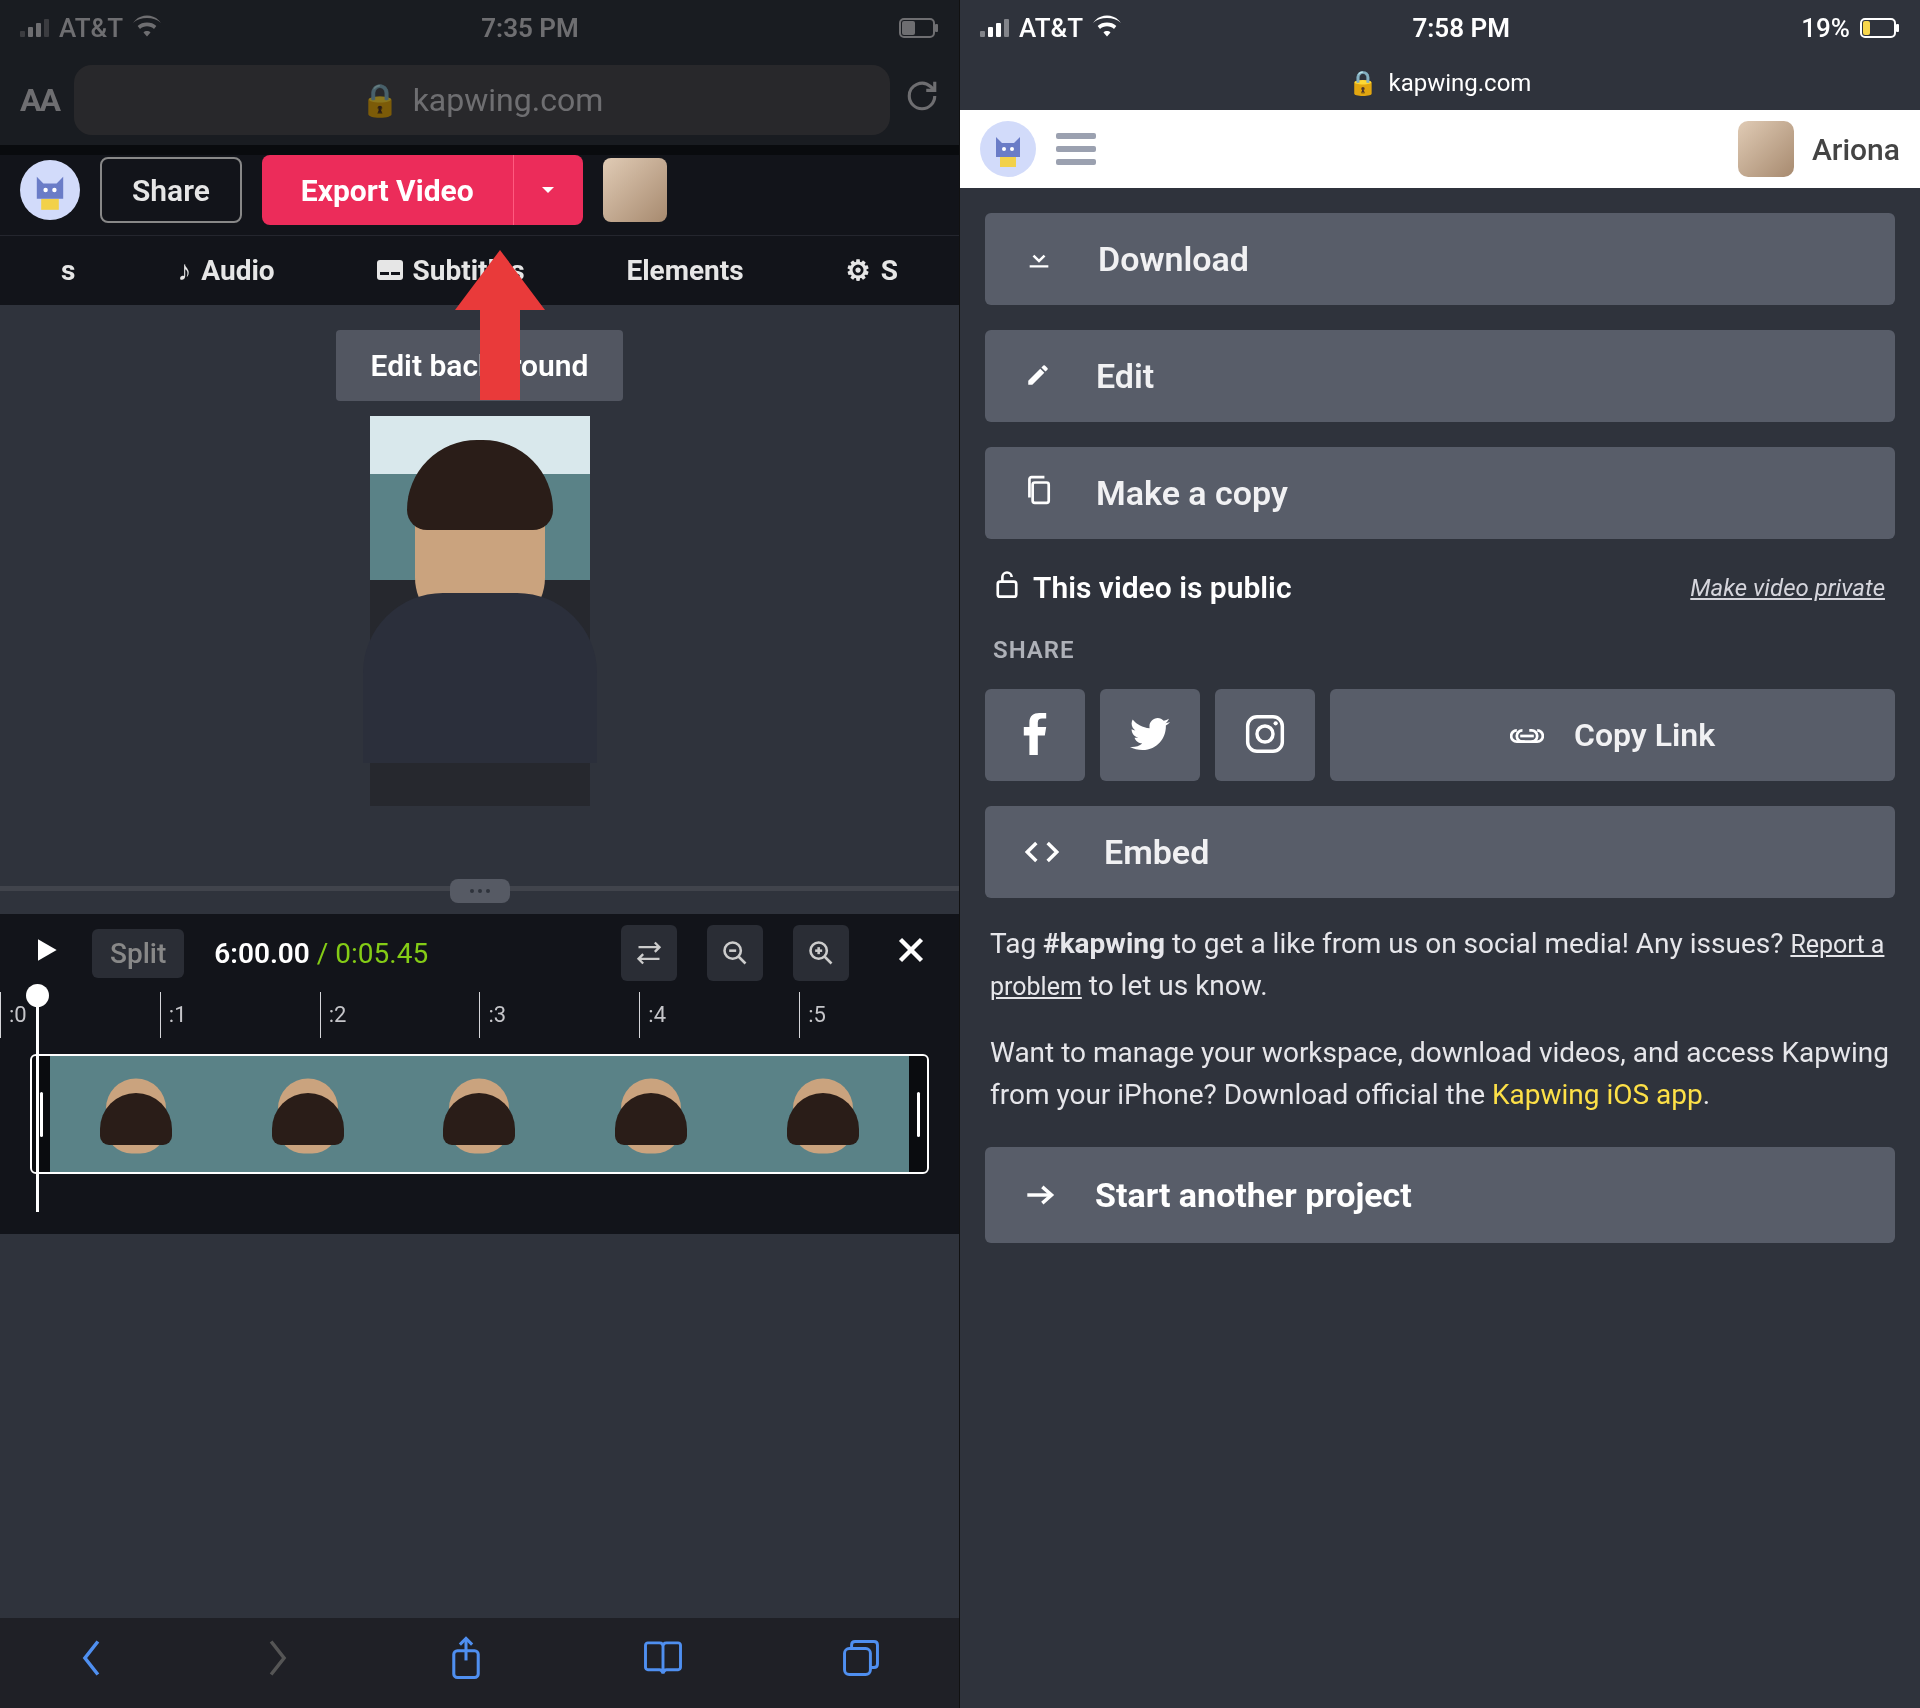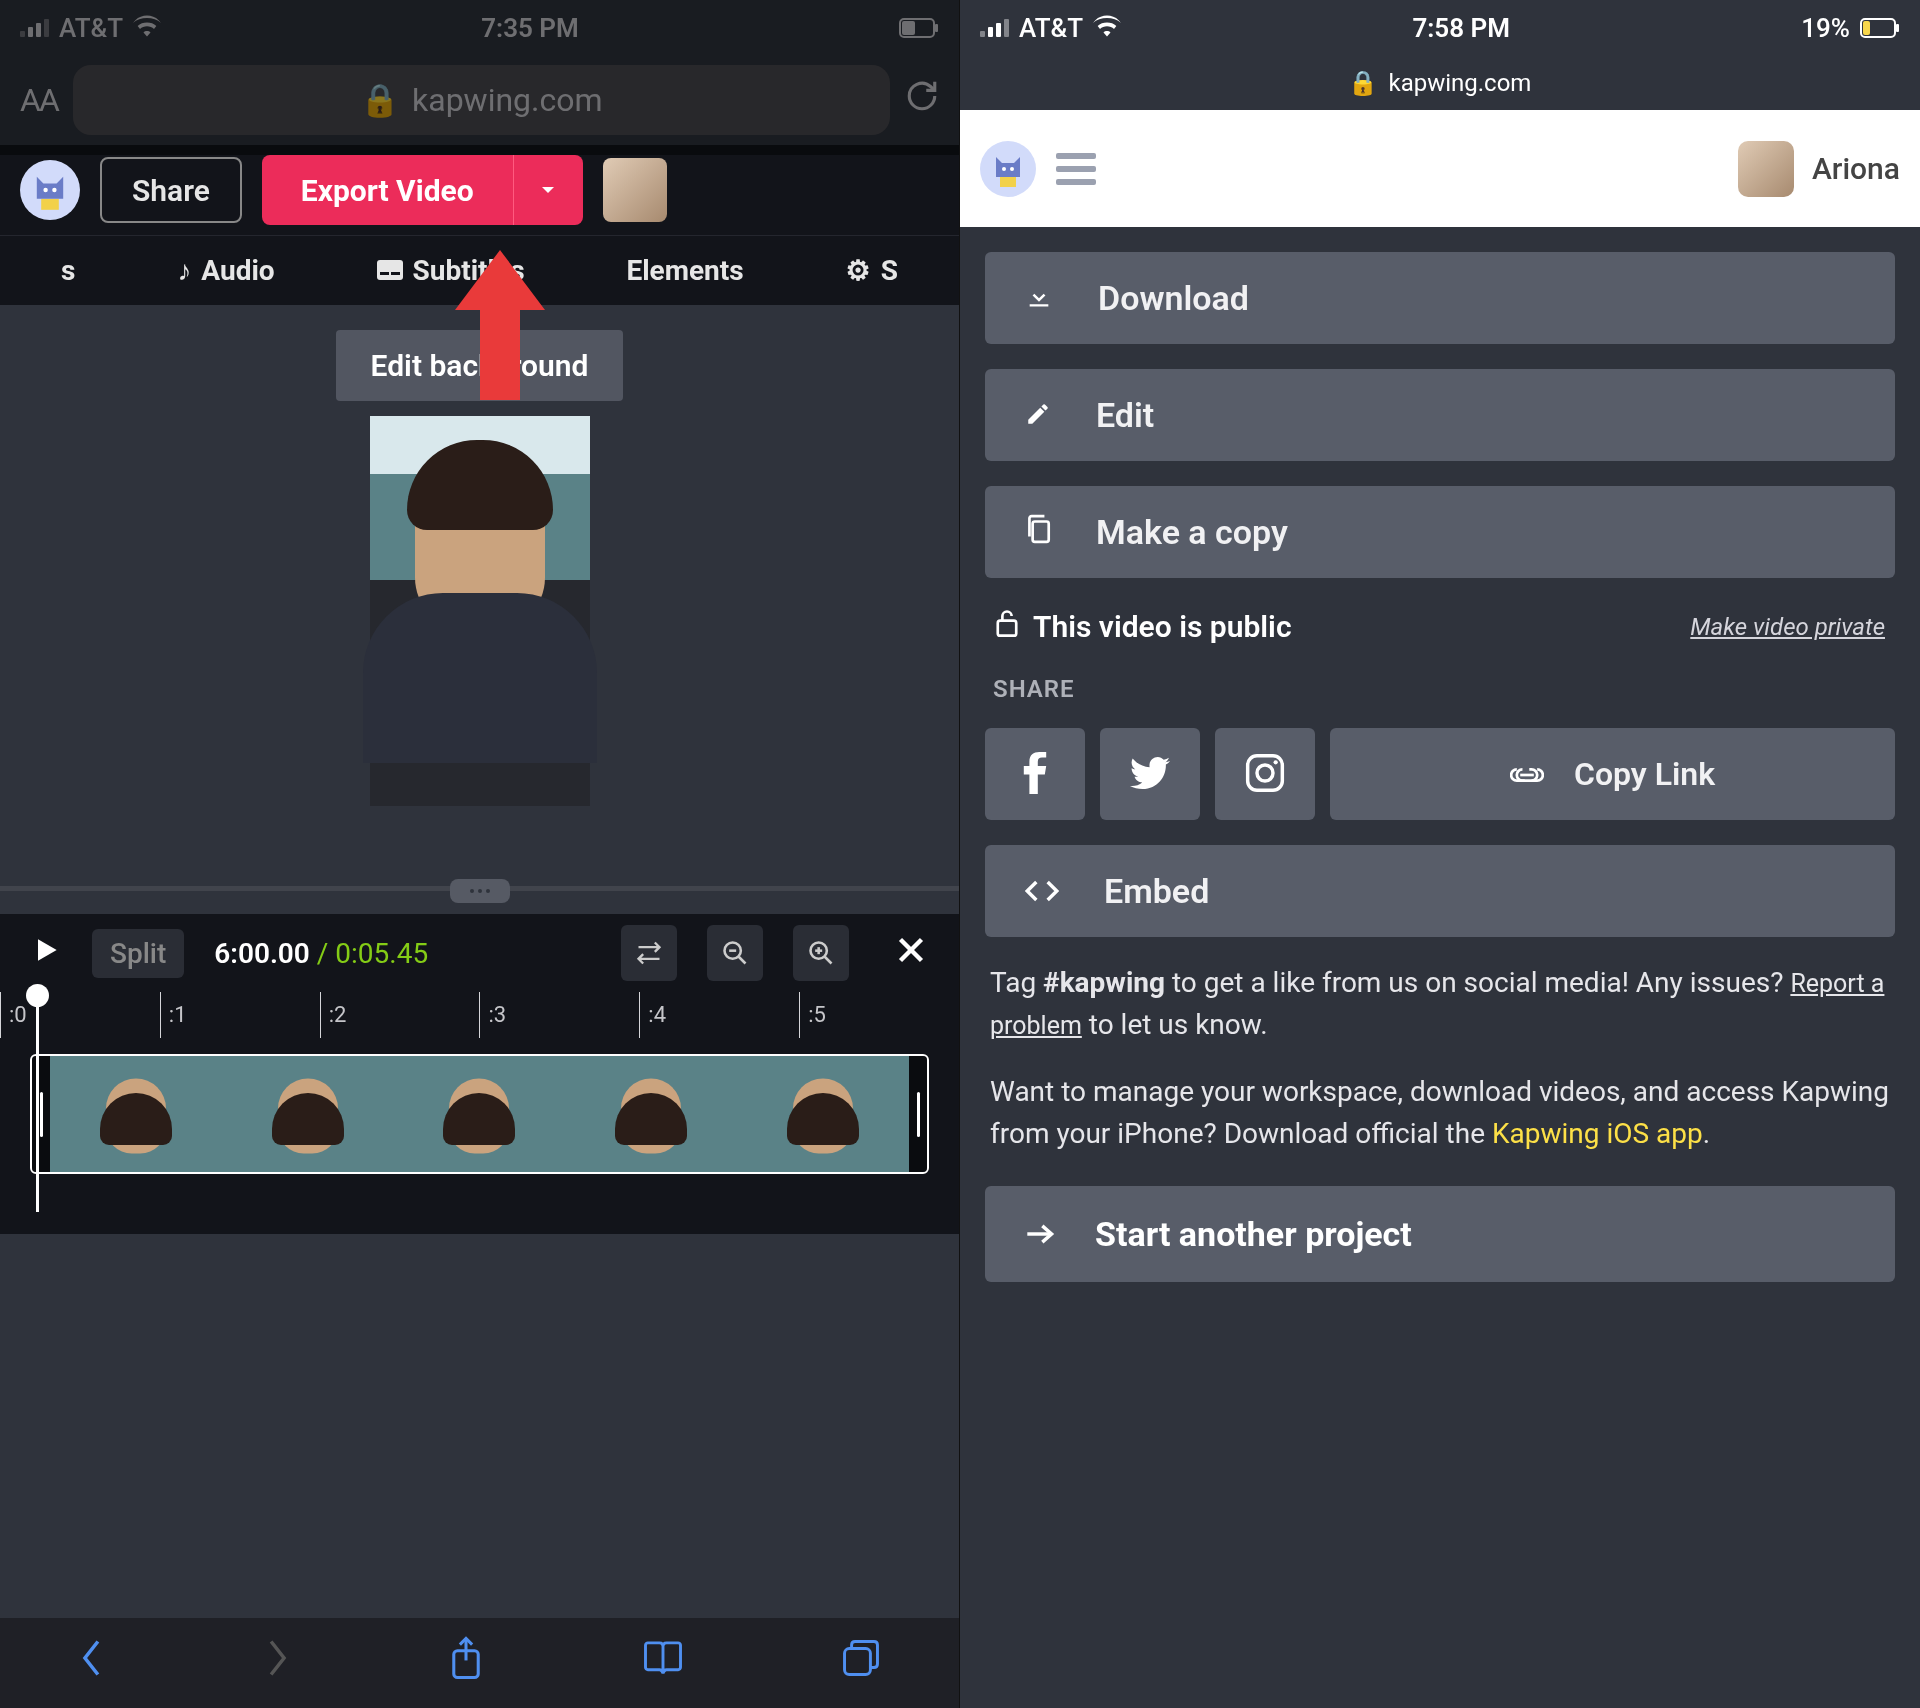--- a/index.html
+++ b/index.html
@@ -8,21 +8,21 @@
 .left { background:#2f333c; border-right:1px solid #111; }
 .right { background:#2f333c; }
 
 
 .left .status-dim { height:55px; display:flex; align-items:center; justify-content:space-between; padding:0 20px; color:#c9c9ce; font-size:26px; font-weight:500; }
 .left .status-dim .sb-left, .left .status-dim .sb-right, .right .sb-left, .right .sb-right { display:flex; align-items:center; gap:10px; }
 .sig { display:inline-flex; align-items:flex-end; gap:3px; }
 .sig b { width:5px; background:currentColor; border-radius:1px; }
 .dim-overlay { position:absolute; top:0; left:0; right:0; height:155px; background:rgba(0,0,0,.45); pointer-events:none; z-index:5; }
 .urlbar-row { height:90px; display:flex; align-items:center; padding:10px 20px; gap:15px; position:relative; }
-.aa { color:#c9c9ce; font-size:32px; font-weight:400; letter-spacing:-2px; }
+.aa { color:#c9c9ce; font-size:32px; font-weight:700; letter-spacing:-2px; }
 .urlfield { flex:1; height:70px; background:#4a4a4f; border-radius:18px; display:flex; align-items:center; justify-content:center; color:#c9c9ce; font-size:32px; gap:12px; }
 .reload { color:#c9c9ce; font-size:34px; }
 .app-topbar { height:90px; background:#12141a; display:flex; align-items:center; padding:0 20px; gap:20px; }
 .cat-logo { width:60px; height:60px; border-radius:50%; background:#d2dbfa; display:flex; align-items:center; justify-content:center; overflow:hidden; }
 .cat-logo svg { width:44px; height:44px; }
 .share-btn { height:66px; padding:0 30px; border:2px solid #888; border-radius:8px; background:transparent; color:#e6e6e6; font-size:30px; font-weight:600; }
 .export-group { display:flex; height:70px; border-radius:8px; overflow:hidden; }
 .export-btn { background:#ec2c5a; color:#fff; font-weight:700; font-size:30px; border:none; padding:0 39px; position:relative; }
 .export-dd { width:70px; background:#ec2c5a; border:none; border-left:1px solid #ff5a7f; color:#fff; display:flex; align-items:center; justify-content:center; }
 .avatar { width:64px; height:64px; border-radius:8px; background:linear-gradient(135deg,#e0cbb5,#a78a6f); }
@@ -59,21 +59,21 @@
 .clip-frame::after { content:""; position:absolute; left:50%; top:52%; transform:translate(-50%,-50%); width:60px; height:75px; background:#caa37e; border-radius:35px 35px 30px 30px; }
 .clip-frame::before { content:""; position:absolute; left:50%; top:32%; transform:translateX(-50%); width:72px; height:52px; background:#2a1d18; border-radius:40px 40px 10px 10px; z-index:1; }
 .bottom-tabbar { position:absolute; bottom:0; left:0; right:0; height:90px; background:#1f2026; display:flex; justify-content:space-around; align-items:center; }
 .bottom-tabbar .nav { color:#4f8ff0; font-size:40px; }
 .bottom-tabbar .nav.dim { color:#555; }
 .red-arrow { position:absolute; top:250px; left:450px; width:100px; height:150px; z-index:20; pointer-events:none; }
 
 
 .right .statusbar { height:55px; display:flex; align-items:center; justify-content:space-between; padding:0 20px; color:#fff; font-size:26px; font-weight:500; }
 .right .urlrow { height:55px; display:flex; justify-content:center; align-items:center; color:#fff; font-size:24px; gap:10px; }
-.white-hdr { background:#fff; height:117px; display:flex; align-items:center; padding:0 20px; gap:20px; }
+.white-hdr { background:#fff; height:78px; display:flex; align-items:center; padding:0 20px; gap:20px; }
 .r-cat { width:56px; height:56px; border-radius:50%; background:#d2dbfa; display:flex; align-items:center; justify-content:center; }
 .menu-icon { display:flex; flex-direction:column; gap:7px; }
 .menu-icon b { width:40px; height:6px; background:#9ba1b0; border-radius:2px; }
 .r-user { margin-left:auto; display:flex; align-items:center; gap:18px; }
 .r-avatar { width:56px; height:56px; border-radius:10px; background:linear-gradient(135deg,#e0cbb5,#a78a6f); }
 .r-name { font-size:30px; color:#444; font-weight:500; }
 .actions { padding:25px; display:flex; flex-direction:column; gap:25px;justify-content:space-between; }
 .big-btn { height:92px; background:#585d69; border:none; border-radius:6px; display:flex; align-items:center; padding:0 40px; gap:45px; color:#f1f1f3; font-size:34px; font-weight:600; }
 .pub-row { display:flex; align-items:center; gap:14px; color:#fff; font-size:30px; font-weight:600; padding:5px 10px; }
 .pub-row .priv-link { margin-left:auto; color:#d5d5dc; font-style:italic; font-weight:400; text-decoration:underline; font-size:24px; }

